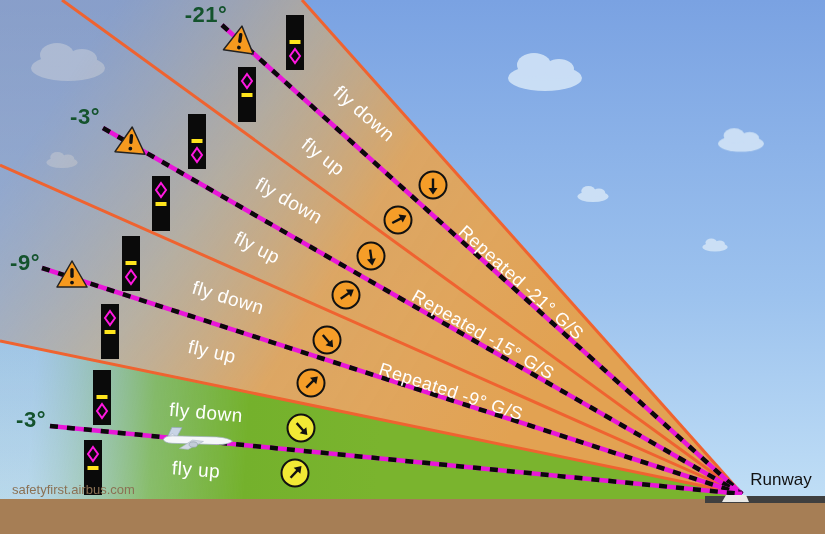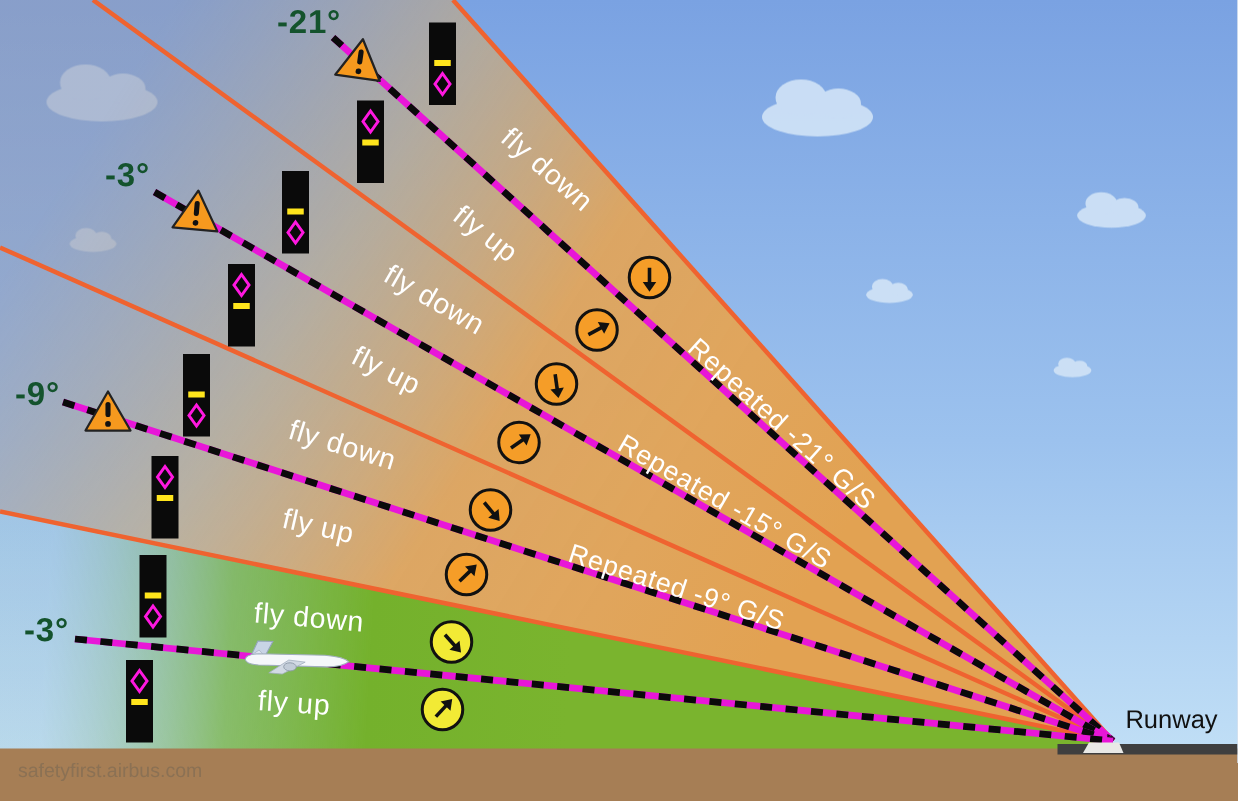--- a/index.html
+++ b/index.html
@@ -270,15 +270,15 @@
 <div class="lbl fly" style="left:228px;top:298px;transform:translate(-50%,-50%) rotate(17deg);">fly down</div>
 <div class="lbl fly" style="left:212px;top:352px;transform:translate(-50%,-50%) rotate(13deg);">fly up</div>
 <div class="lbl fly" style="left:206px;top:413px;transform:translate(-50%,-50%) rotate(5deg);">fly down</div>
 <div class="lbl fly" style="left:196px;top:470px;transform:translate(-50%,-50%) rotate(4deg);">fly up</div>
 
 <div class="lbl rep" style="left:521px;top:283px;transform:translate(-50%,-50%) rotate(42deg);">Repeated -21° G/S</div>
 <div class="lbl rep" style="left:483px;top:335px;transform:translate(-50%,-50%) rotate(30deg);">Repeated -15° G/S</div>
 <div class="lbl rep" style="left:451px;top:392px;transform:translate(-50%,-50%) rotate(18deg);">Repeated -9° G/S</div>
 
 <div class="lbl rwy" style="left:781px;top:480px;">Runway</div>
-<div class="lbl wm" style="left:12px;top:506px;">safetyfirst.airbus.com</div>
+<div class="lbl wm" style="left:12px;top:482px;">safetyfirst.airbus.com</div>
 
 </div>
 
 </body></html>

